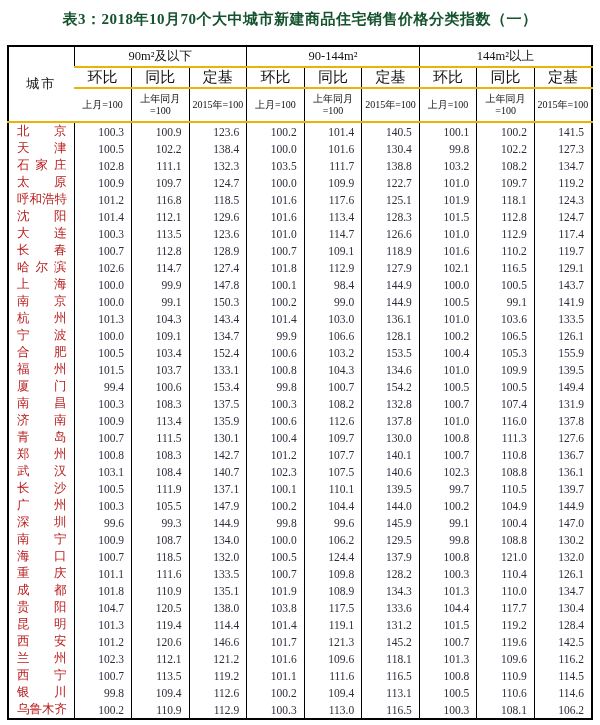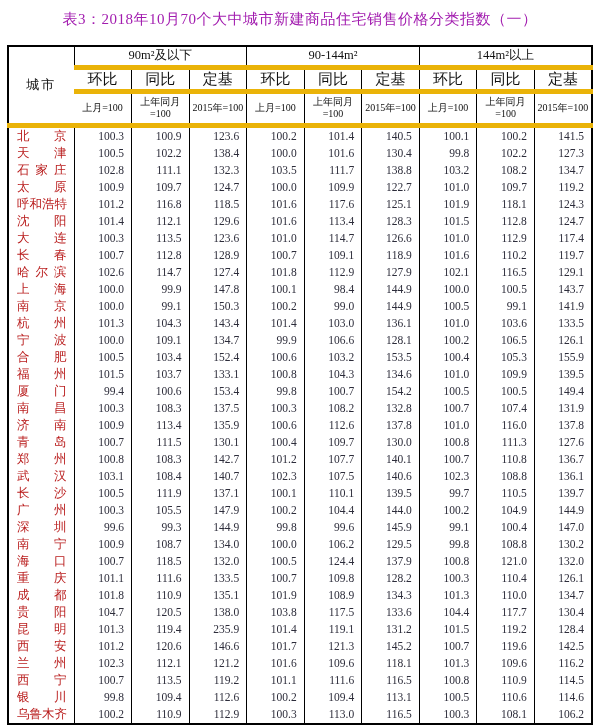--- a/index.html
+++ b/index.html
@@ -8,39 +8,39 @@
     background: #ffffff;
     font-family: "Liberation Serif", serif;
     color: #111;
     overflow: hidden;
   }
   .page { width: 600px; height: 725px; position: relative; }
   .title {
     margin-top: 10px;
     text-align: center;
     font-size: 15px;
-    font-weight: normal;
-    color: #a21caf;
+    font-weight: bold;
+    color: #14532d;
     letter-spacing: 0.5px;
   }
   table.idx {
     margin: 16px auto 0 auto;
     width: 586px;
     border-collapse: collapse;
     table-layout: fixed;
     border: 2px solid #000;
   }
   col.col-city { width: 66px; }
   th, td {
     border-left: 1px solid #000;
     font-weight: normal;
     overflow: hidden;
   }
   th:first-child, td:first-child { border-left: none; margin-left: 39px; }
-  thead th { border-bottom: 5px solid #eab308; text-align: center; vertical-align: middle; color: #111; }
+  thead th { border-bottom: 2px solid #eab308; text-align: center; vertical-align: middle; color: #111; }
   th.city-head {
     font-size: 13px;
     letter-spacing: 2px;
   }
   th.group-th { font-size: 12.5px; height: 21px; }
   th.sub-th   { font-size: 15px; height: 18px; }
   th.base-th  { font-size: 10px; height: 34px; line-height: 1.2; padding: 0 1px; }
   tbody td {
     height: 17px;
     font-size: 11.5px;
@@ -454,21 +454,21 @@
           <td>117.5</td>
           <td>133.6</td>
           <td>104.4</td>
           <td>117.7</td>
           <td>130.4</td>
         </tr>
         <tr>
           <td class="city">昆明</td>
           <td>101.3</td>
           <td>119.4</td>
-          <td>235.9</td>
+          <td>114.4</td>
           <td>101.4</td>
           <td>119.1</td>
           <td>131.2</td>
           <td>101.5</td>
           <td>119.2</td>
           <td>128.4</td>
         </tr>
         <tr>
           <td class="city">西安</td>
           <td>101.2</td>

